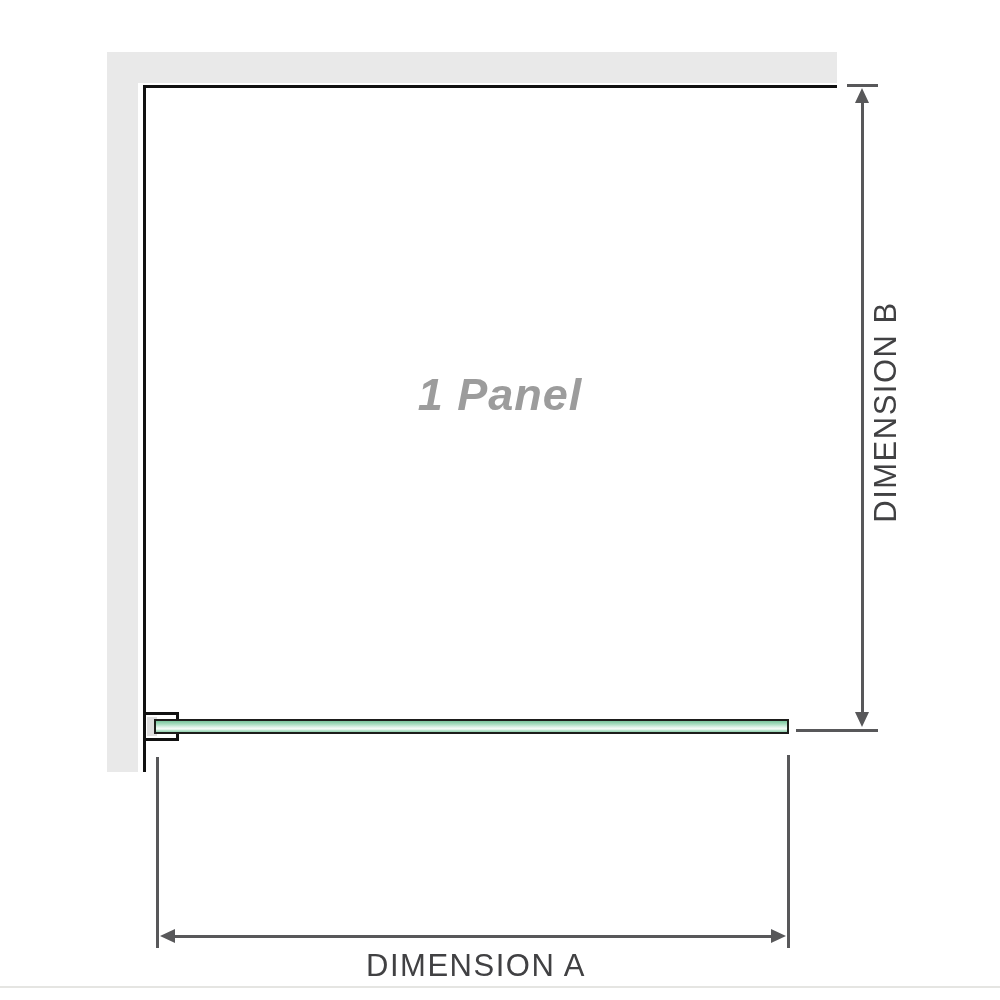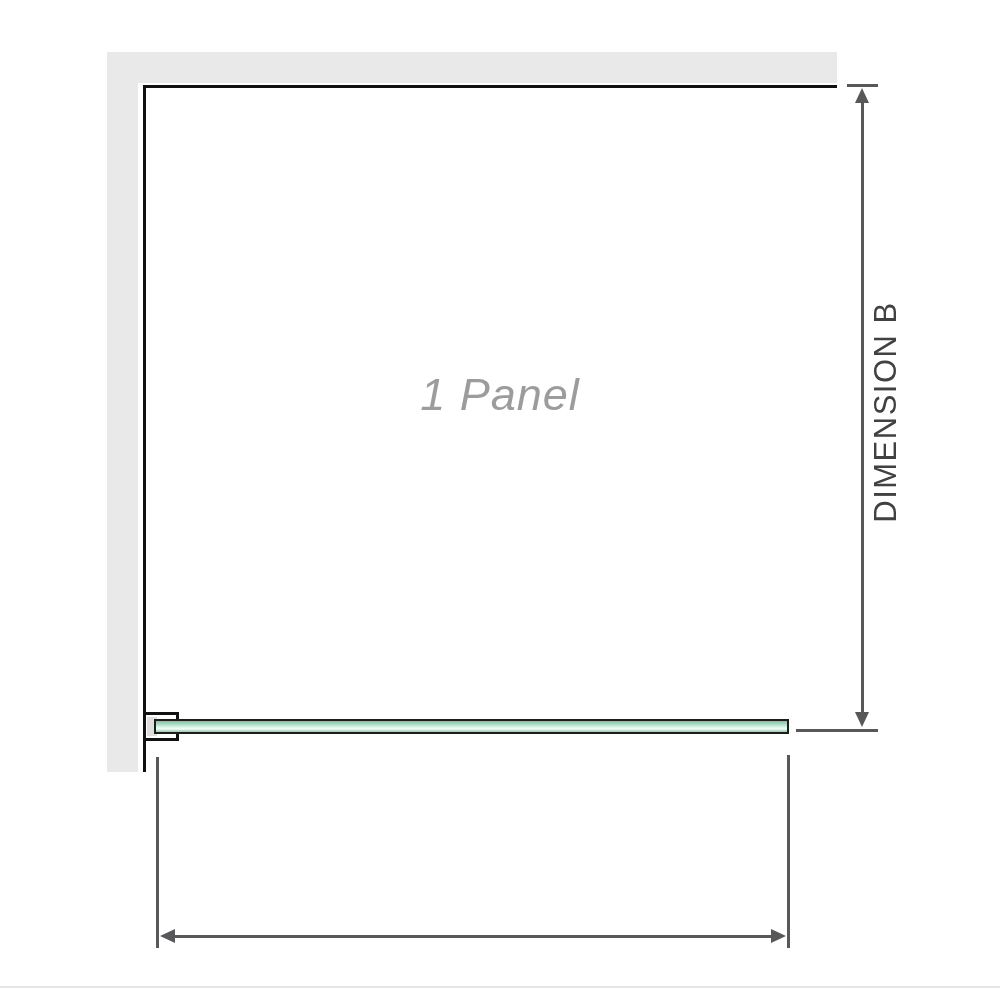--- a/index.html
+++ b/index.html
@@ -15,21 +15,21 @@
   .wall-top{left:107px;top:52px;width:730px;height:31px;}
   .wall-left{left:107px;top:52px;width:31px;height:720px;}
   
   .edge{position:absolute;background:var(--edge,#111);}
   .edge-top{left:143px;top:85px;width:694px;height:3px;}
   .edge-left{left:143px;top:85px;width:3px;height:687px;}
   
   .watermark{
     position:absolute;left:500px;top:395px;
     transform:translate(-50%,-50%);
-    font-size:45px;font-weight:400;font-style:italic;
+    font-size:45px;font-weight:700;font-style:italic;
     letter-spacing:1px;color:var(--watermark,#9c9c9c);
     white-space:nowrap;
   }
   
   .bracket{
     position:absolute;left:143px;top:712px;width:36px;height:29px;
     border:3px solid var(--edge,#111);background:#ffffff;
     box-sizing:border-box;z-index:2;
   }
   .bracket-pad{
@@ -105,16 +105,17 @@
   <div class="dim-line dim-b-line"></div>
   <div class="arrow arrow-down"></div>
   <div class="dim-tick tick-b-bottom"></div>
   <div class="dim-label dim-label-b">DIMENSION B</div>
 
   <div class="dim-ext ext-a-left"></div>
   <div class="dim-ext ext-a-right"></div>
   <div class="arrow arrow-left"></div>
   <div class="dim-line dim-a-line"></div>
   <div class="arrow arrow-right"></div>
+  <div class="dim-label dim-label-a">DIMENSION A</div>
 
   <div class="baseline"></div>
 
 </div>
 
 </body></html>

